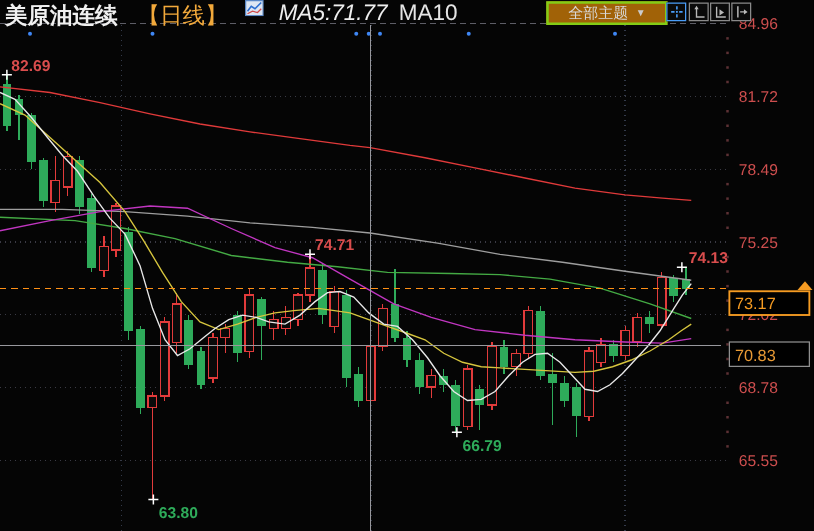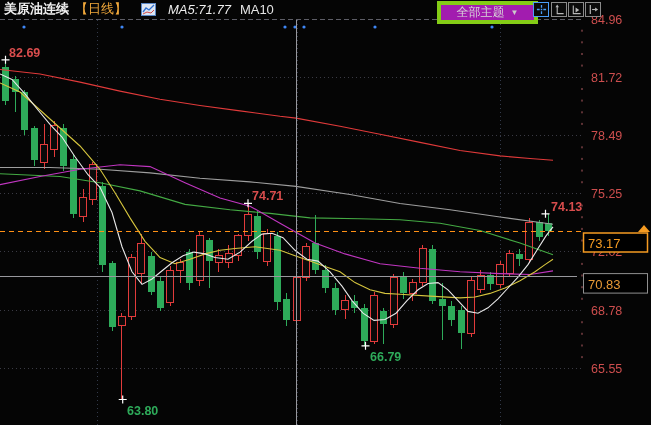--- a/index.html
+++ b/index.html
@@ -1,29 +1,29 @@
 <!DOCTYPE html>
 <html><head>
 <meta charset="utf-8">
 <style>
   html,body{margin:0;padding:0;background:#000;}
   #app{position:relative;width:651px;height:425px;background:#050505;overflow:hidden;
        font-family:"Liberation Sans","DejaVu Sans",sans-serif;}
   #chart{position:absolute;left:0;top:0;}
-  .hdr{position:absolute;top:0;left:4px;height:18px;display:flex;align-items:center;
-       font-size:13px;white-space:nowrap;z-index:5;}
+  .hdr{position:absolute;top:0;left:4px;height:18px;display:flex;
+       font-size:18px;white-space:nowrap;z-index:5;}
   .t-title{color:#f0f0f0;font-weight:bold;}
-  .t-period{color:#f2a93b;margin-left:6px;}
+  .t-period{color:#f2a93b;margin-left:16px;}
   .t-chart-ic{margin-left:14px;margin-right:5px;display:inline-flex;}
   .t-ma{color:#d8d8d8;}
   .t-ma5{color:#eeeeee;margin-left:7px;font-style:italic;}
   .t-ma10{color:#e5e5e5;margin-left:9px;}
-  .dd{position:absolute;left:437px;top:1px;width:93px;height:15px;border:4px solid #84cc16;
+  .dd{position:absolute;left:437px;top:1px;width:93px;height:15px;border:2px solid #84cc16;
       color:#d8d8d8;font-size:12px;display:flex;align-items:center;justify-content:center;
-      gap:6px;z-index:6;cursor:pointer;background:#a21caf;}
+      gap:6px;z-index:6;cursor:pointer;background:#a16207;}
   .dd .arr{font-size:8px;color:#cccccc;}
   .tbtn{position:absolute;top:2px;width:14px;height:13px;border:1px solid #8a8a8a;
         display:flex;align-items:center;justify-content:center;z-index:6;cursor:pointer;background:#0a0a0a;}
   .tbtn.act{border-color:#4a9df8;}
 </style>
 </head>
 <body>
 
 <div id="app">
   <svg id="chart" width="651" height="425">

